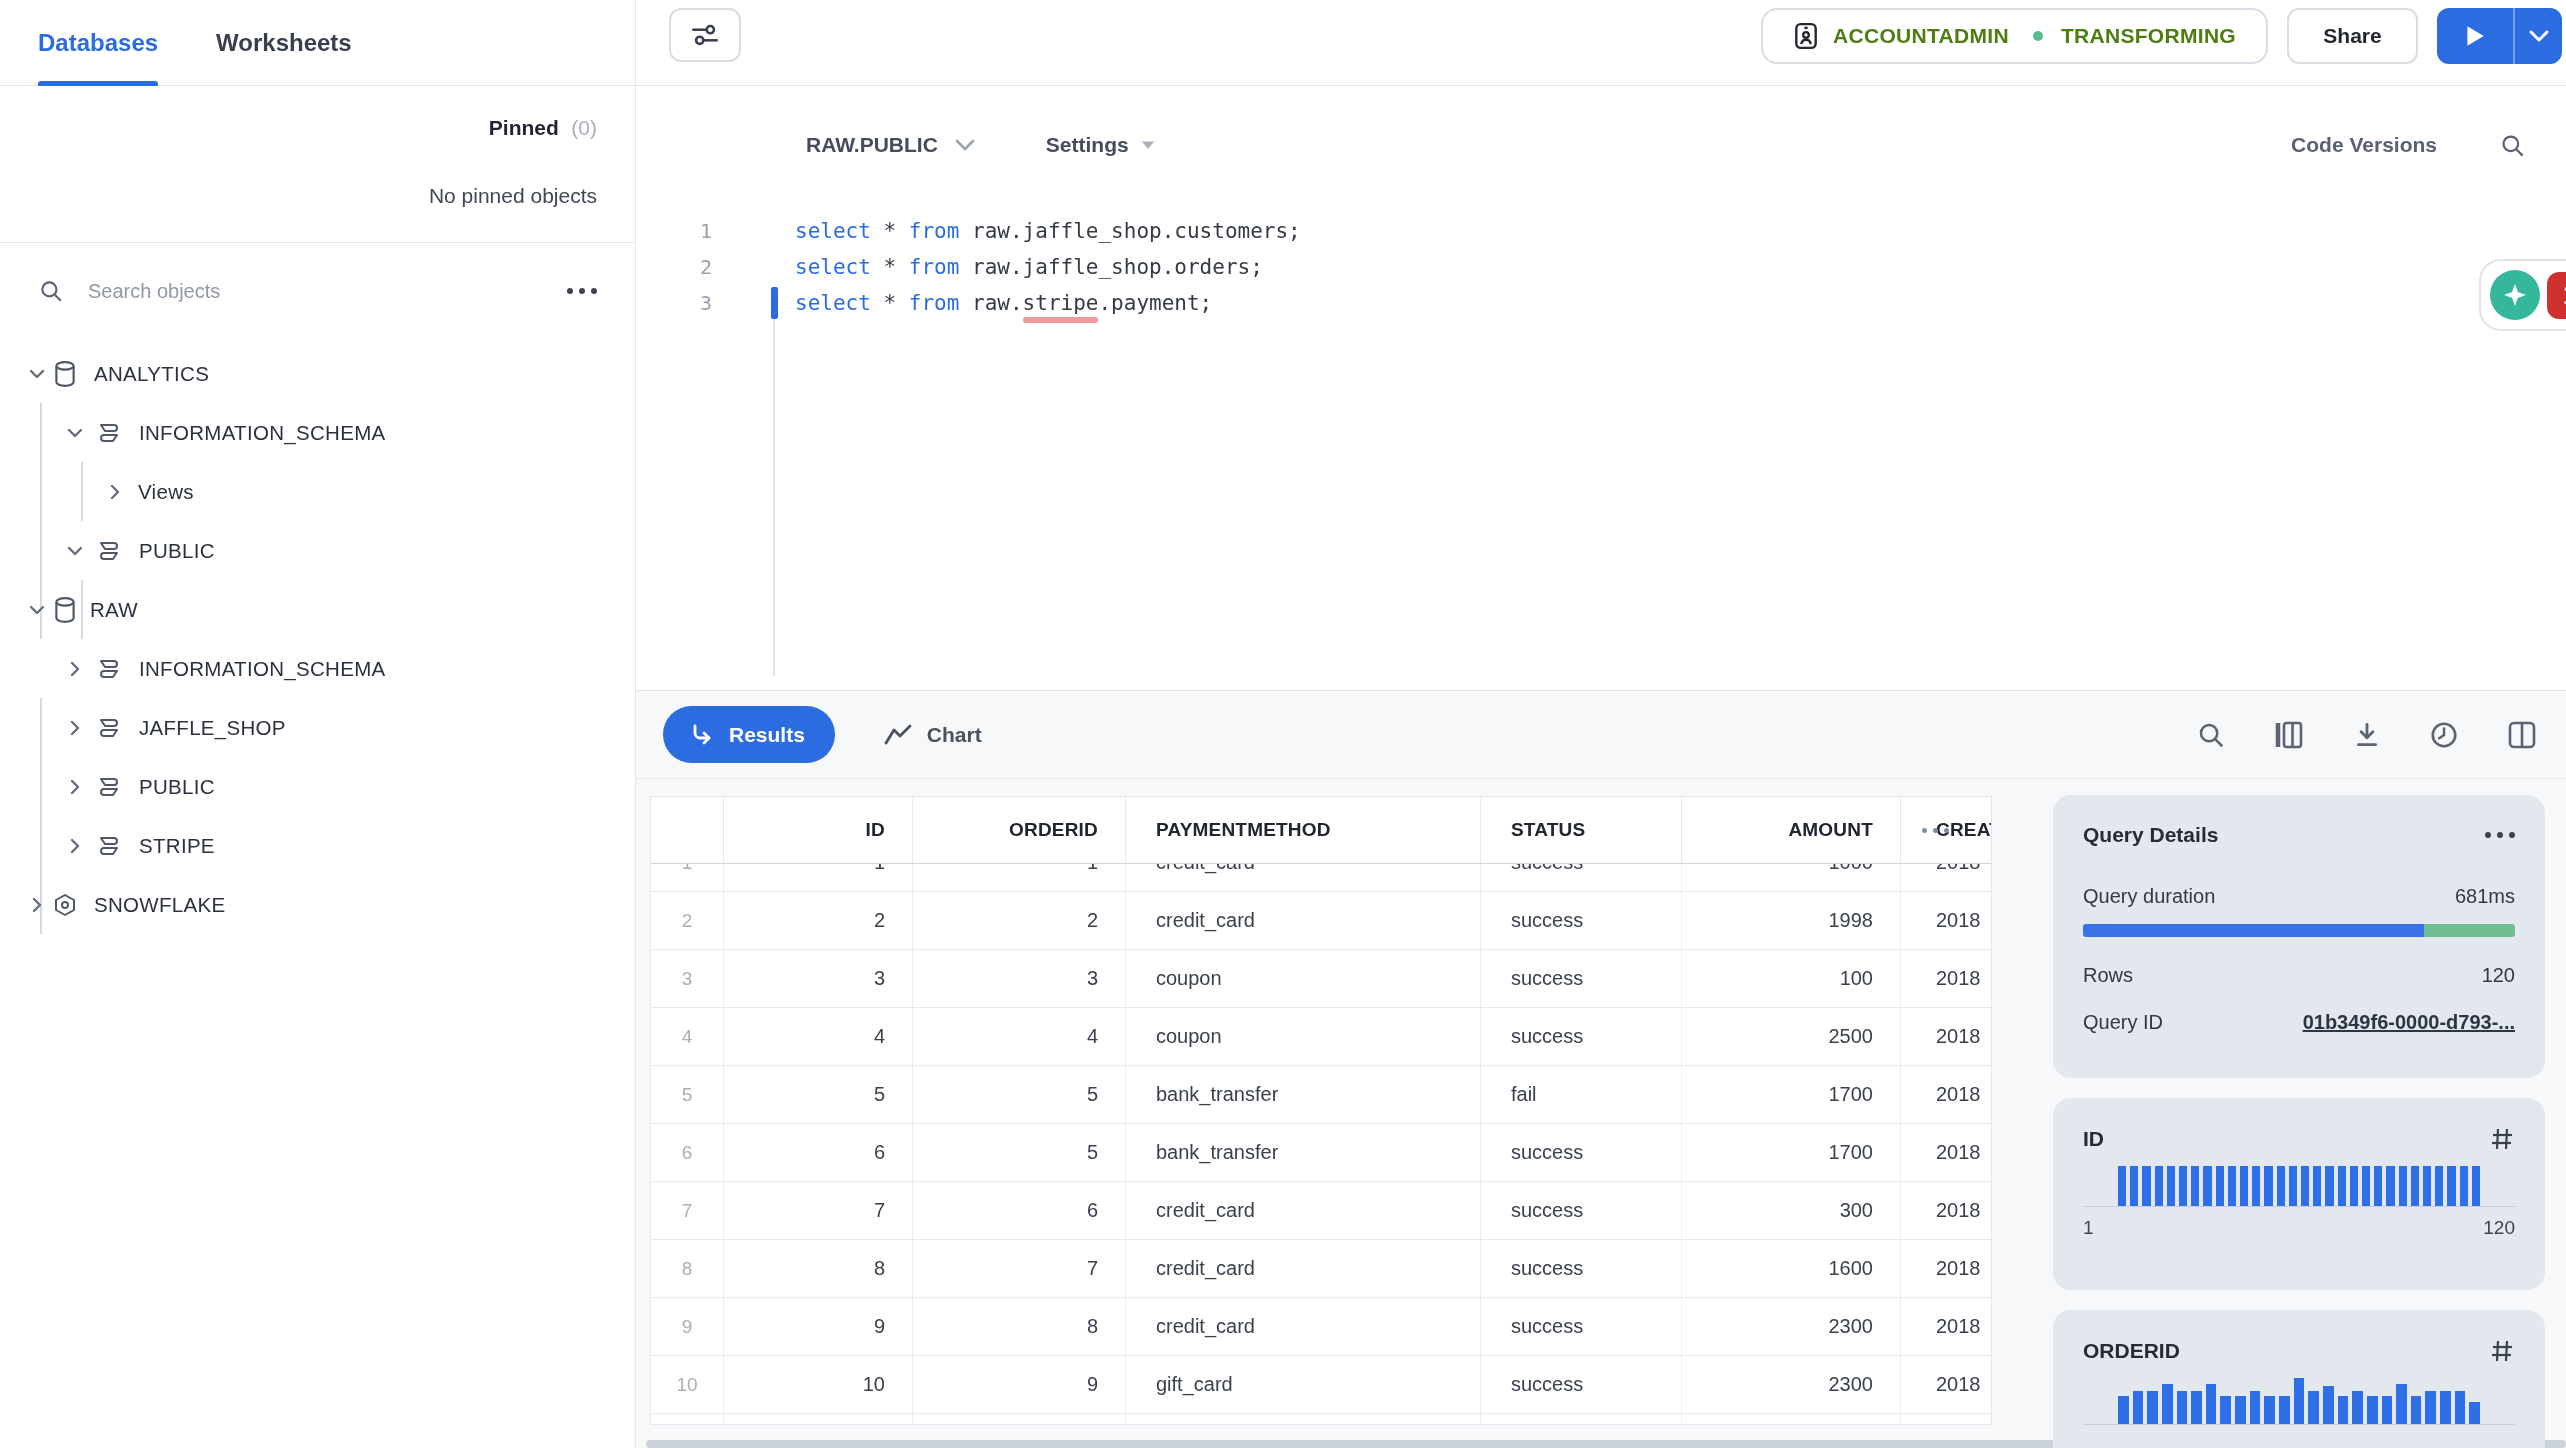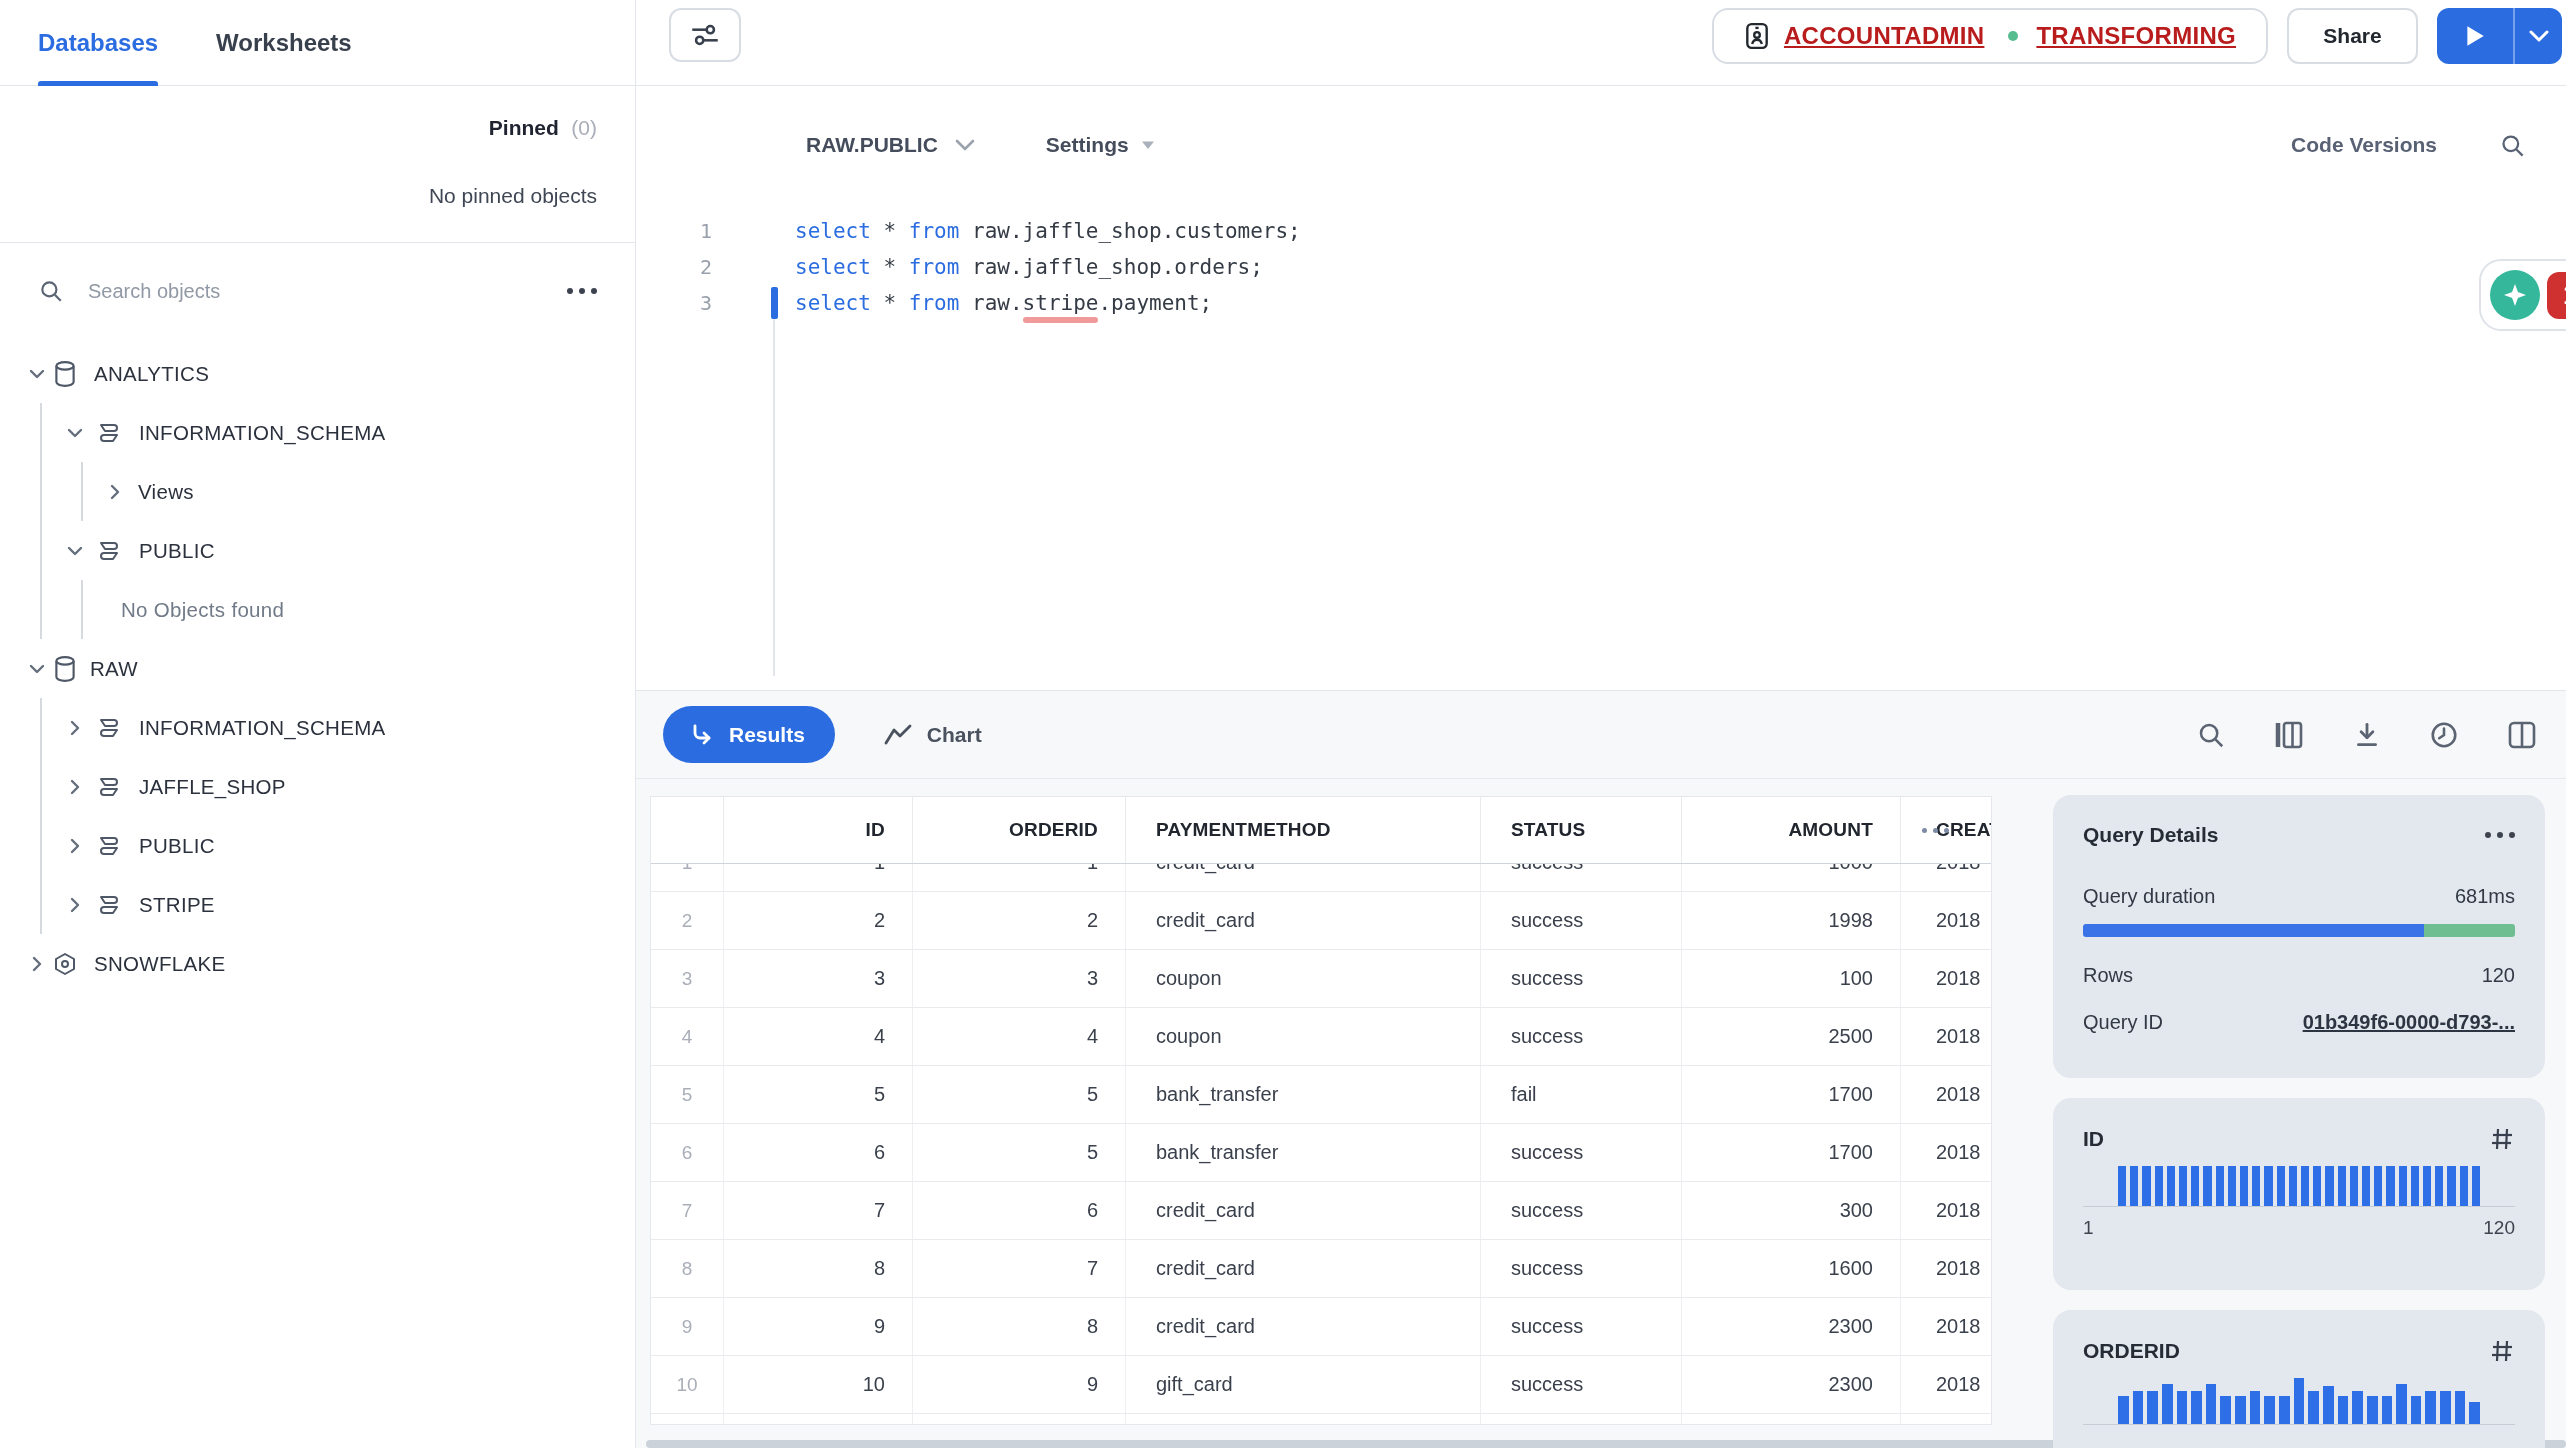--- a/index.html
+++ b/index.html
@@ -34,21 +34,21 @@
 
   
   #topbar { position:absolute; left:636px; top:0; width:1930px; height:86px; background:#fff;
             border-bottom:1px solid #e3e6ea; }
   .filters-btn { position:absolute; left:33px; top:8px; width:72px; height:54px;
                  border:2px solid #d8dde4; border-radius:12px; background:#fff; display:flex;
                  align-items:center; justify-content:center; cursor:pointer; }
   .tb-right { position:absolute; right:4px; top:8px; display:flex; gap:19px; height:56px; }
   .role-pill { display:flex; align-items:center; gap:14px; padding:0 30px; height:56px;
                border:2px solid #d8dde4; border-radius:16px; background:#fff; cursor:pointer; }
-  .role-txt { font-size:24px; font-weight:700; color:#b91c1c; letter-spacing:.3px;text-decoration:underline; }
+  .role-txt { font-size:21px; font-weight:700; color:#4d7c0f; letter-spacing:.3px; }
   .wh-dot { width:10px; height:10px; border-radius:50%; background:#57bd8f; margin:0 4px 0 10px; }
   .share-btn { width:131px; height:56px; border:2px solid #d8dde4; border-radius:12px; background:#fff;
                font-size:21px; font-weight:700; color:#23282f; display:flex; align-items:center;
                justify-content:center; cursor:pointer; }
   .run-btn { width:125px; height:56px; background:#2b6de0; border-radius:12px; display:flex;
              align-items:center; cursor:pointer; overflow:hidden; }
   .run-main { width:76px; height:100%; display:flex; align-items:center; justify-content:center; }
   .run-div { width:2px; height:100%; background:rgba(255,255,255,.35); }
   .run-more { flex:1; height:100%; display:flex; align-items:center; justify-content:center; }
 
@@ -216,23 +216,20 @@
           </svg>
         </span>
         <span class="tw" style="margin-left: 10px;">
           <svg width="26" height="26" viewBox="0 0 26 26" fill="none" stroke="#4f5867" stroke-width="2" stroke-linejoin="round">
             <path d="M5 5 h13 a3 3 0 0 1 0 6 h-9 z"></path>
             <path d="M8 15 h13 l-4 6 h-9 a3 3 0 0 1 0-6 z"></path>
           </svg>
         </span>
         <span class="lbl" style="margin-left: 17px;">PUBLIC</span>
       </div>
-      <div class="tree-row empty">
-        <span class="lbl" style="margin-left: 121px;">No Objects found</span>
-      </div>
       <div class="tree-row">
         <span class="tw" style="margin-left: 26px;">
           <svg width="22" height="22" viewBox="0 0 22 22" fill="none" stroke="#646e7c" stroke-width="2.4" stroke-linecap="round" stroke-linejoin="round">
             <path d="M5 8 L11 14 L17 8"></path>
           </svg>
         </span>
         <span class="tw" style="margin-left: 4px;">
           <svg width="26" height="28" viewBox="0 0 24 26" fill="none" stroke="#4f5867" stroke-width="2">
             <path d="M4 5.5 v15 c0 2 3.6 3.5 8 3.5 s8-1.5 8-3.5 v-15"></path>
             <ellipse cx="12" cy="5.5" rx="8" ry="3.5"></ellipse>

